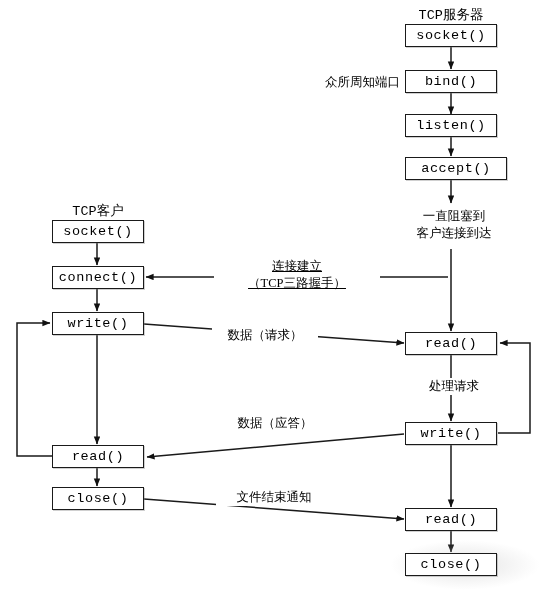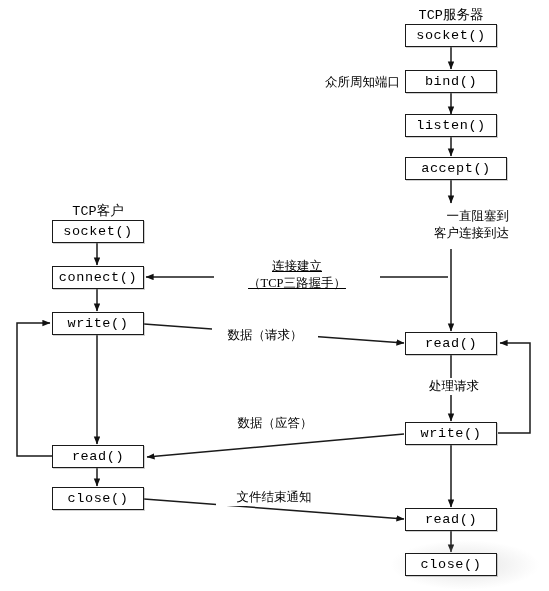--- a/index.html
+++ b/index.html
@@ -132,21 +132,21 @@
   <div class="node" style="left:405px; top:553px; width:92px; height:23px;">close()</div>
 
   <div class="node" style="left:52px; top:220px; width:92px; height:23px;">socket()</div>
   <div class="node" style="left:52px; top:266px; width:92px; height:23px;text-align:center;">connect()</div>
   <div class="node" style="left:52px; top:312px; width:92px; height:23px;">write()</div>
   <div class="node" style="left:52px; top:445px; width:92px; height:23px;">read()</div>
   <div class="node" style="left:52px; top:487px; width:92px; height:23px;">close()</div>
 
   <div class="side-label" style="left:293px; top:74px;margin-left:32px;">众所周知端口</div>
 
-  <div class="edge-label" style="left:396px; top:208px; width:110px;text-align:right;">
+  <div class="edge-label" style="left:396px; top:208px; width:110px;">
     <span>一直阻塞到</span><br>
     <span>客户连接到达</span>
   </div>
 
   <div class="edge-label" style="left:214px; top:258px; width:160px;text-decoration:underline;">
     <span>连接建立</span><br>
     <span>（TCP三路握手）</span>
   </div>
 
   <div class="edge-label" style="left:212px; top:311px; width:100px;margin-top:16px;">数据（请求）</div>

